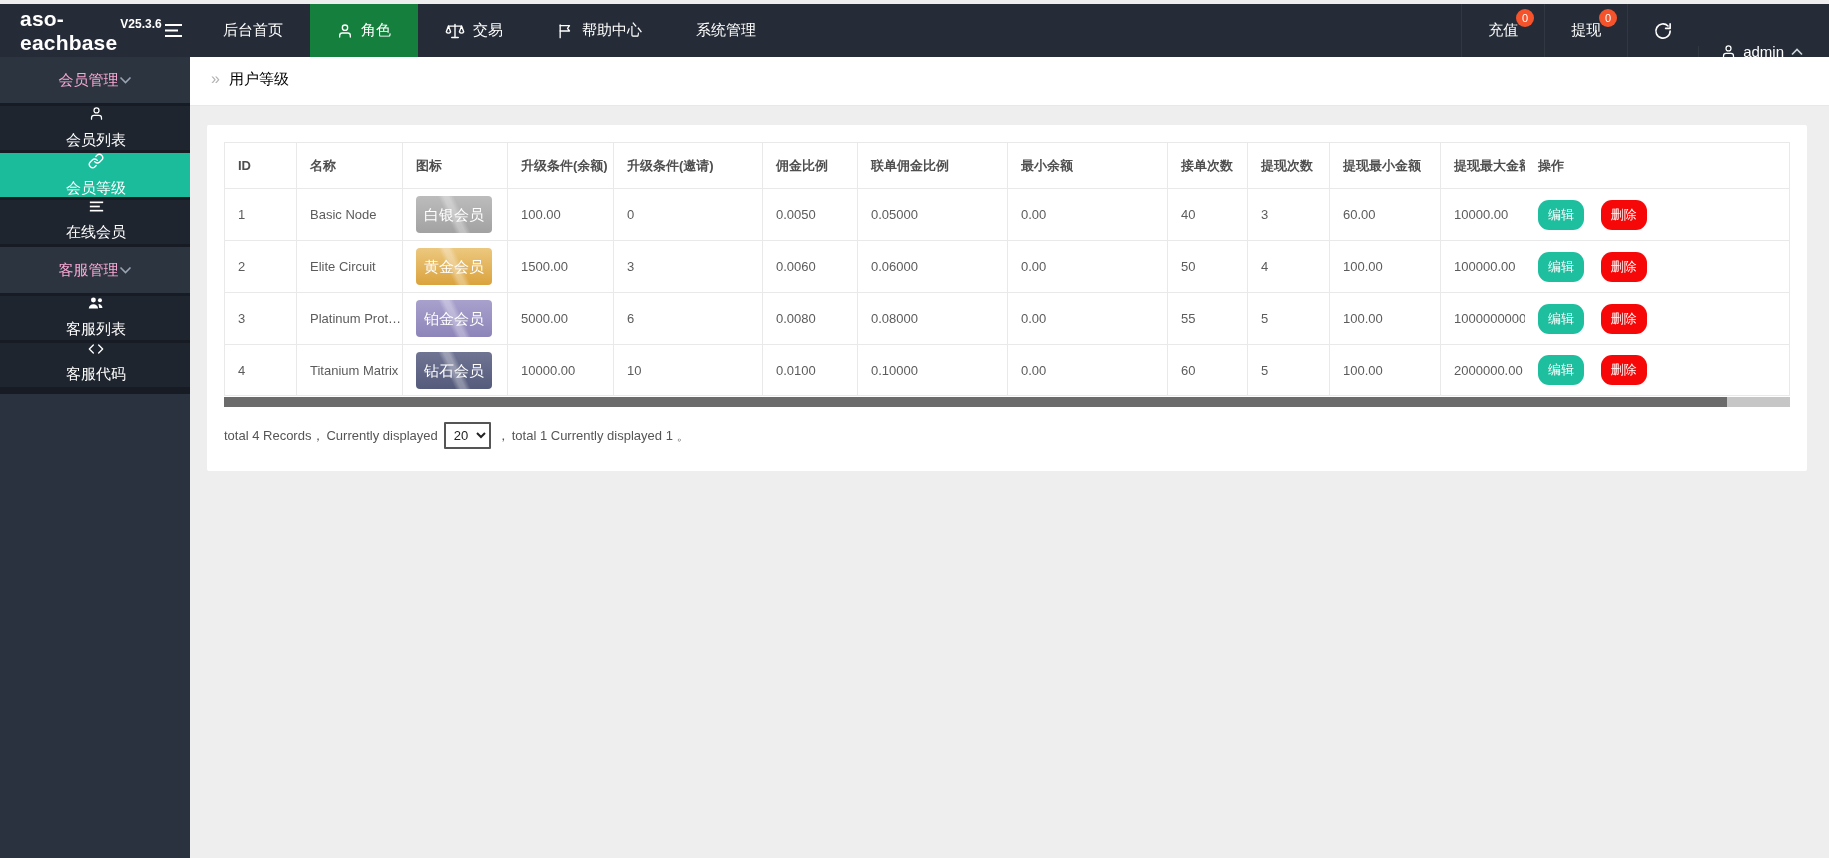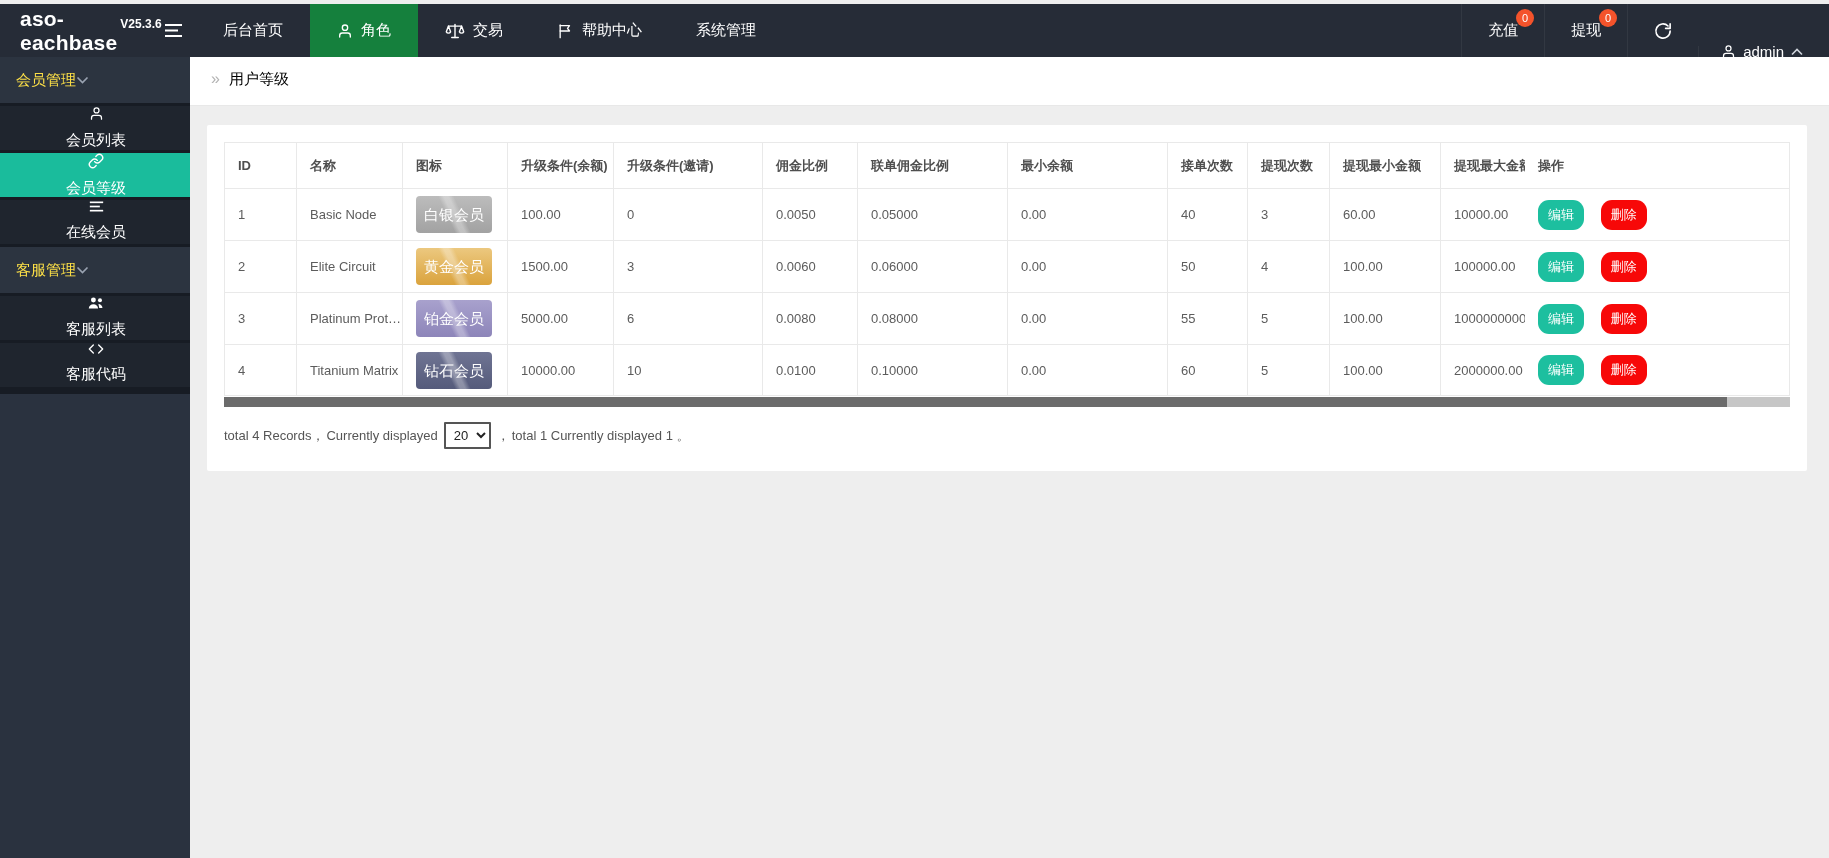--- a/index.html
+++ b/index.html
@@ -26,21 +26,21 @@
     border-left:1px solid rgba(255,255,255,.06); cursor:pointer;margin-top:42px; }
   .icon { display:inline-flex; align-items:center; justify-content:center; }
   .icon svg { display:block; }
 
   
   .sidebar { position:absolute; top:53px; left:0; bottom:0; width:190px; background:#2a323f; }
   .side-menu { background:#171c24; padding:4px 0 7px; }
   .side-row { display:flex; align-items:center; height:44px; margin-top:3px; padding:0 16px;
     color:#fff; font-size:15px; cursor:pointer; }
   .side-row:first-child { margin-top:0; }
-  .group-head { background:#2c3440; height:46px; justify-content:flex-start; color:#fde047; }
+  .group-head { background:#2c3440; height:46px; justify-content:center; color:#f9a8d4; }
   .side-item { background:#1f252e; padding-left:18px; gap:10px;flex-direction:column; }
   .side-item.active { background:#1abc9c; }
   .chev { color:#9aa3b1; }
 
   
   .main { position:absolute; top:53px; left:190px; right:0; bottom:0; background:#eee; }
   .breadcrumb { height:53px; background:#fff; border-bottom:1px solid #e8e8e8;
     display:flex; align-items:center; padding-left:21px; gap:9px; }
   .breadcrumb .gg { color:#b3b3b3; font-size:16px; }
   .breadcrumb .bt { color:#000000; font-size:15px; }

